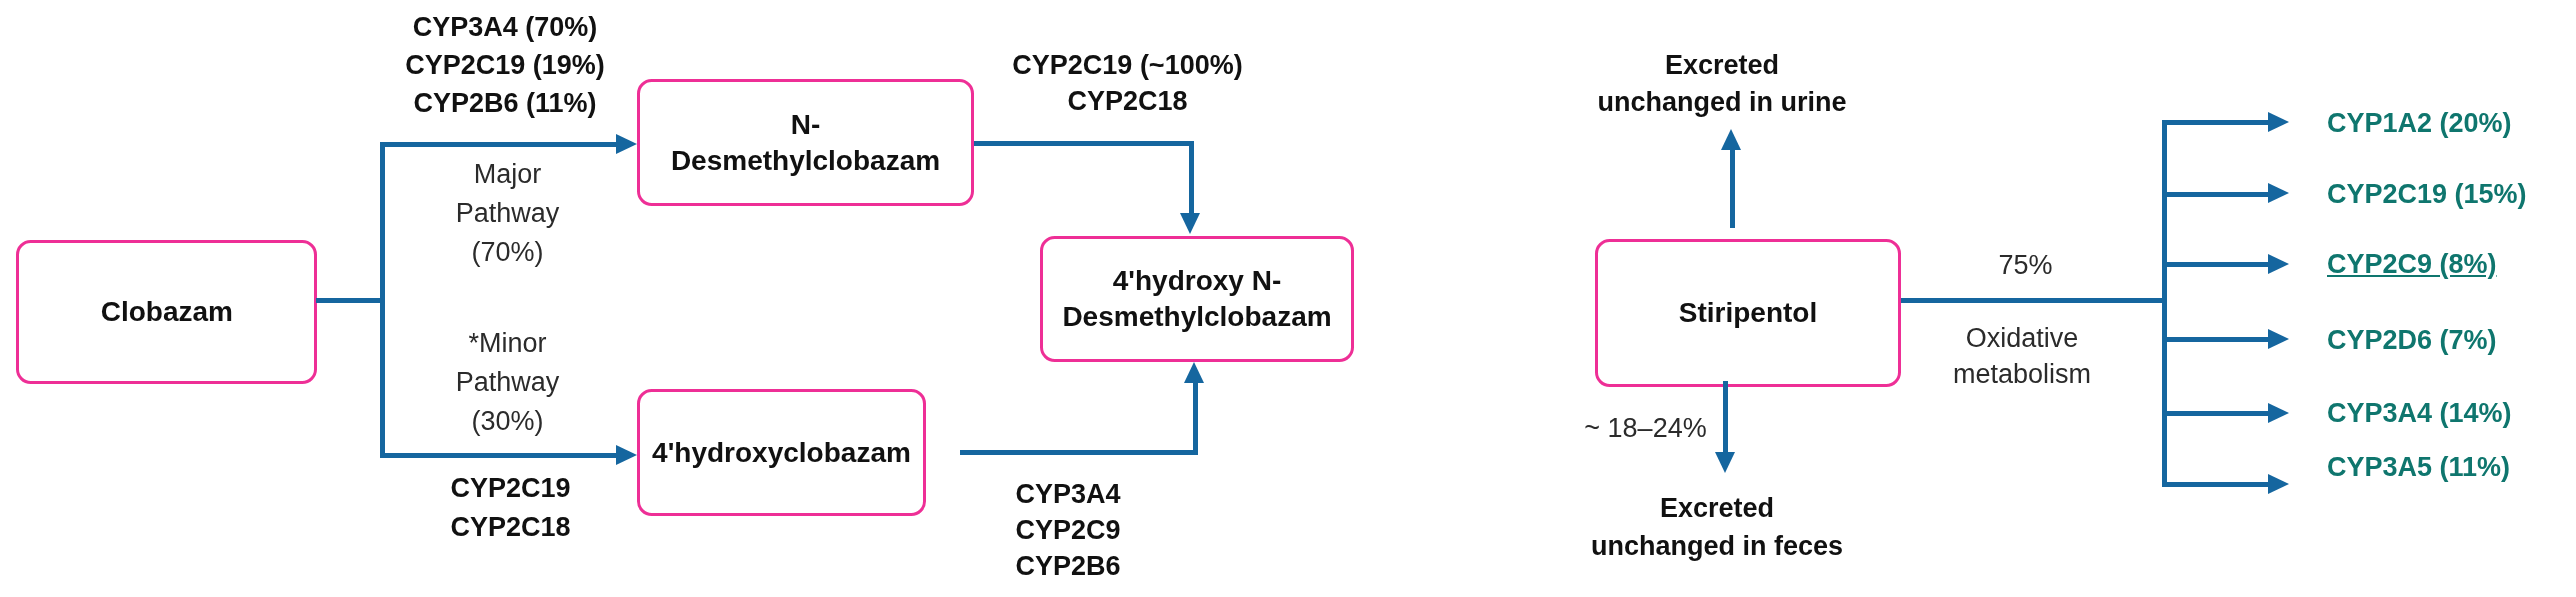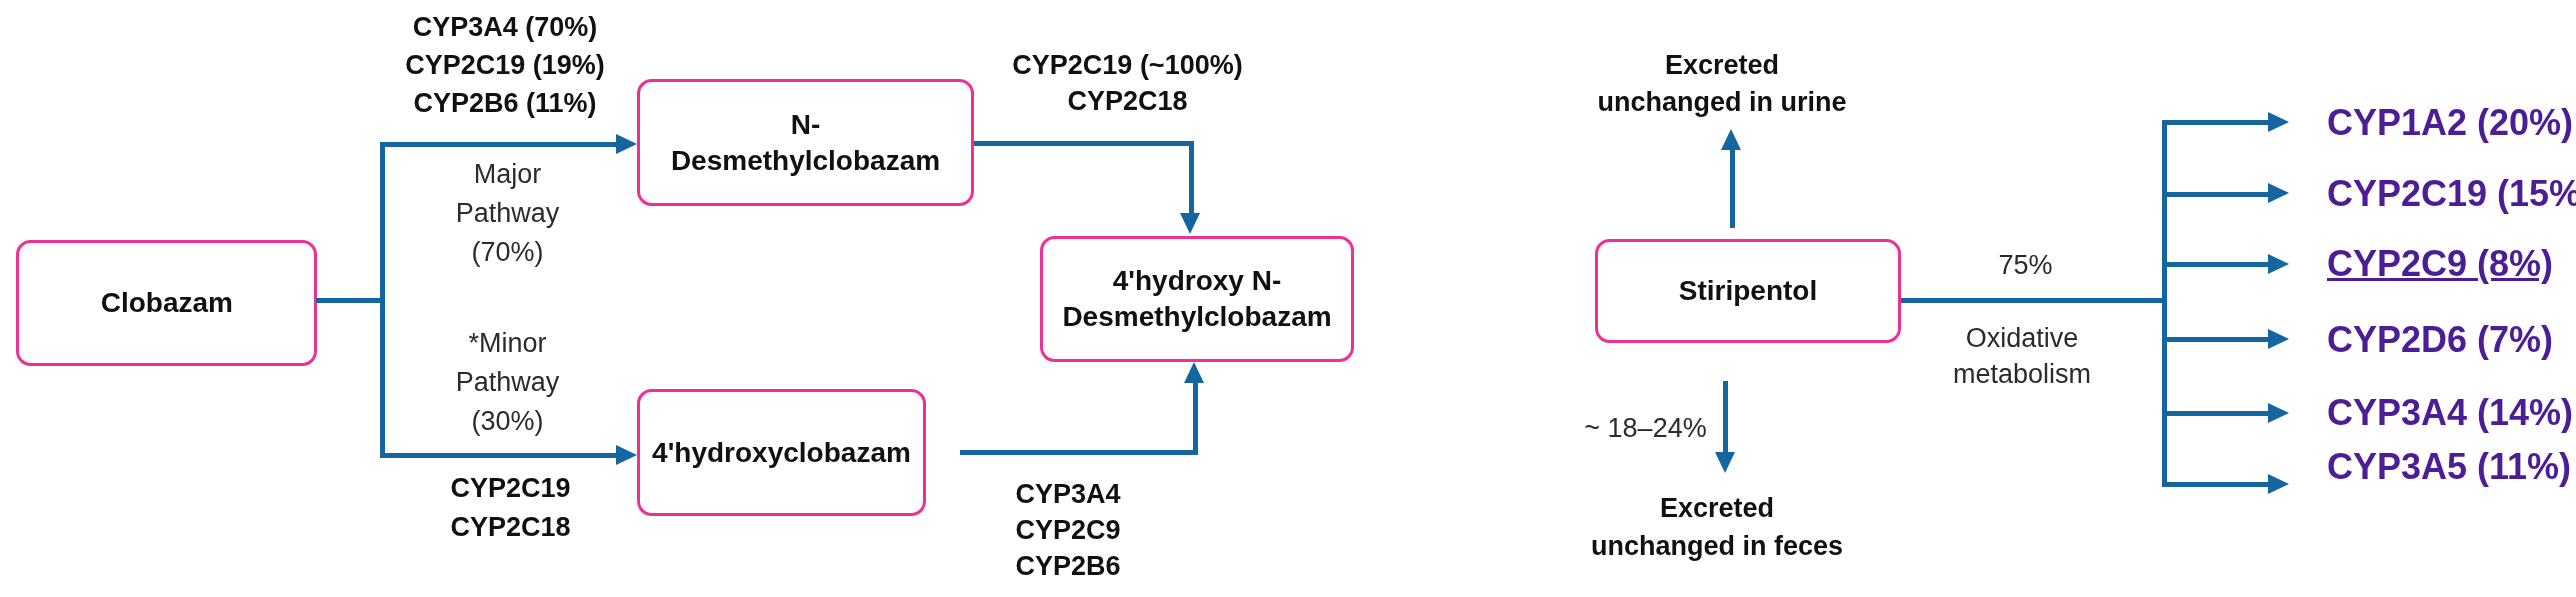--- a/index.html
+++ b/index.html
@@ -24,30 +24,30 @@
   .ah-right{border-top:10.6px solid transparent;border-bottom:10.6px solid transparent;border-left:21px solid #15669f;}
   .ah-down{border-left:10.6px solid transparent;border-right:10.6px solid transparent;border-top:21px solid #15669f;}
   .ah-up{border-left:10.6px solid transparent;border-right:10.6px solid transparent;border-bottom:21px solid #15669f;}
   
   .lbl{
     position:absolute;white-space:pre-line;text-align:center;
     font-size:27px;line-height:38px;color:#2b2b2b;
   }
   .lbl.bold{font-weight:bold;color:#111;}
   .enzyme-item{
-    position:absolute;font-weight:bold;font-size:36px;line-height:36px;
-    color:#4c1d95;text-align:center;white-space:nowrap;
+    position:absolute;font-weight:bold;font-size:27px;line-height:36px;
+    color:#0f766e;text-align:center;white-space:nowrap;
   }
 </style>
 </head>
 <body>
 
 <div class="canvas">
 
-  <div class="node" style="left:16.4px;top:240px;width:301px;height:126px;">Clobazam</div>
+  <div class="node" style="left:16.4px;top:240px;width:301px;height:144px;">Clobazam</div>
 
   <div class="hline" style="left:316px;top:298px;width:69px;"></div>
 
   <div class="vline" style="left:380px;top:142px;height:316px;"></div>
 
   <div class="hline" style="left:380px;top:142px;width:236px;"></div>
   <div class="ah ah-right" style="left:616px;top:134px;"></div>
 
   <div class="hline" style="left:380px;top:453px;width:236px;"></div>
   <div class="ah ah-right" style="left:616px;top:445px;"></div>
@@ -83,21 +83,21 @@
   <div class="vline" style="left:1193px;top:381px;height:74px;"></div>
   <div class="ah ah-up" style="left:1184px;top:362px;"></div>
 
   <div class="lbl bold" style="left:980px;top:47px;width:295px;line-height:36px;">CYP2C19 (~100%)
 CYP2C18</div>
 
   <div class="lbl bold" style="left:970px;top:476px;width:196px;line-height:36px;">CYP3A4
 CYP2C9
 CYP2B6</div>
 
-  <div class="node" style="left:1595px;top:239px;width:306px;height:104px;">Stiripentol</div>
+  <div class="node" style="left:1595px;top:239px;width:306px;height:148px;">Stiripentol</div>
 
   <div class="vline" style="left:1730px;top:149px;height:79px;"></div>
   <div class="ah ah-up" style="left:1721px;top:129px;"></div>
   <div class="lbl bold" style="left:1550px;top:47px;width:344px;line-height:37px;">Excreted
 unchanged in urine</div>
 
   <div class="vline" style="left:1723px;top:381px;height:72px;"></div>
   <div class="ah ah-down" style="left:1715px;top:452px;"></div>
   <div class="lbl" style="left:1539px;top:409px;width:213px;">~ 18–24%</div>
   <div class="lbl bold" style="left:1545px;top:489px;width:344px;line-height:38px;">Excreted

